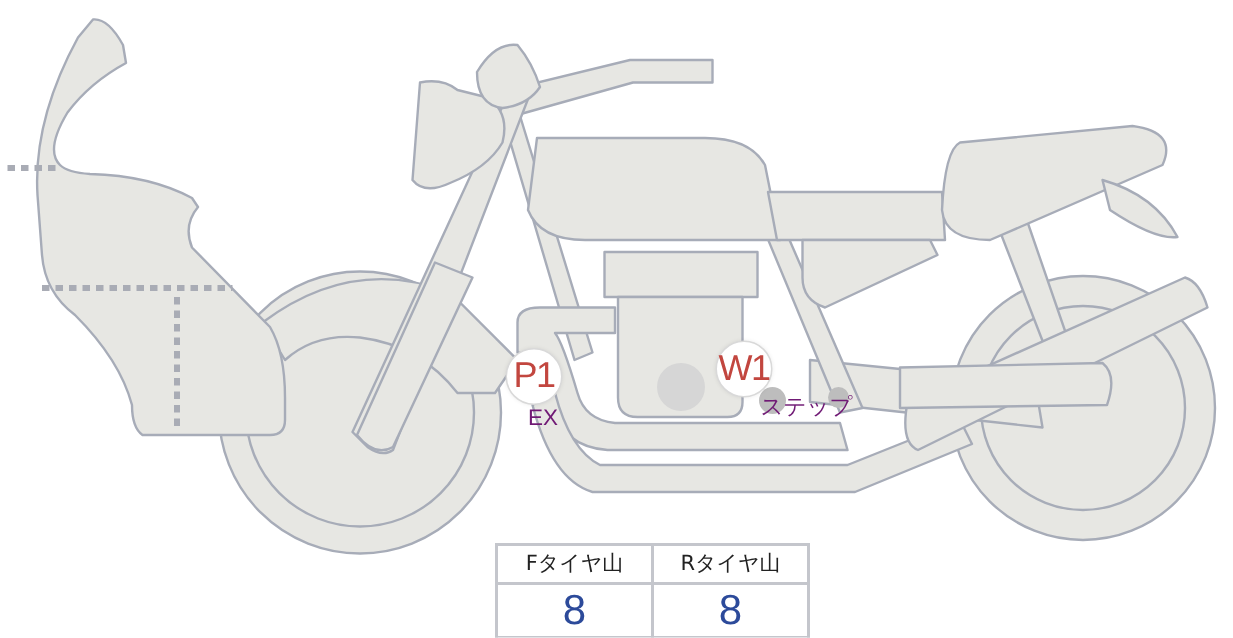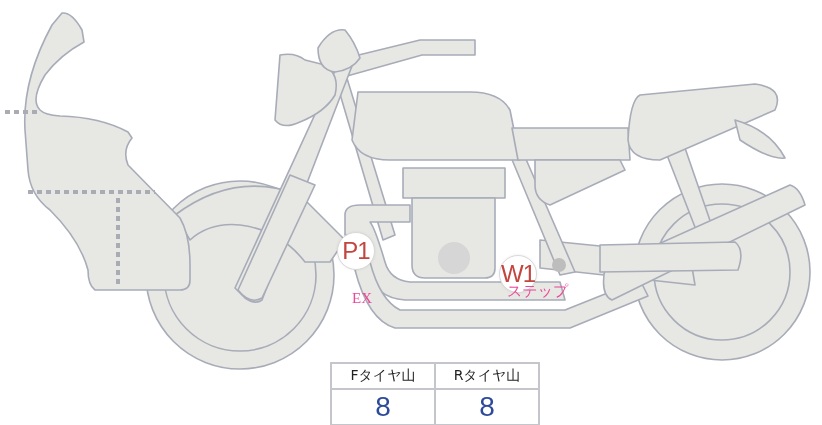--- a/index.html
+++ b/index.html
@@ -2,21 +2,21 @@
 <html><head>
 <meta charset="utf-8">
 <style>
   html, body { margin:0; padding:0; background:#ffffff; }
   body { width:822px; height:425px; position:relative; overflow:hidden; font-family:"DejaVu Sans", sans-serif; }
   #bike { position:absolute; left:0; top:0; width:822px; height:425px; }
   .part { fill:#e7e7e3; stroke:#a7acb8; stroke-width:1.6; stroke-linejoin:round; }
   .wheel { fill:none; stroke:#a7acb8; stroke-width:1.6; }
   .dash { stroke:#a9acb5; stroke-width:4; stroke-dasharray:5 4; fill:none; }
   .marker { position:absolute; width:36px; height:36px; border-radius:50%; background:#fff; border:1px solid #d9d9d9; box-shadow:0 0 3px rgba(0,0,0,0.08); display:flex; align-items:center; justify-content:center; color:#c2463f; font-size:24px; font-family:"Liberation Sans", sans-serif; letter-spacing:-1px; }
-  .mlabel { position:absolute; font-size:15px; color:#ec4899; font-family:Liberation Serif, serif;margin-top:20px; }
+  .mlabel { position:absolute; font-size:15px; color:#701a75; font-family:Liberation Sans, sans-serif; }
   .dot { position:absolute; border-radius:50%; background:#bdbdbd; }
   table.tire { position:absolute; left:330px; top:362px; border-collapse:collapse; background:#fff; }
   table.tire td, table.tire th { border:2px solid #c4c6cc; text-align:center; }
   table.tire th { width:100px; height:22px; font-weight:normal; font-size:14px; color:#222; padding:1px; }
   table.tire td { height:34px; font-size:28px; color:#2c4a9a; font-family:"Liberation Sans", sans-serif; padding:0; }
 </style>
 </head>
 <body>
 
 <svg id="bike" viewBox="0 0 822 425" xmlns="http://www.w3.org/2000/svg">
@@ -71,21 +71,21 @@
 </svg>
 
 <div class="dot" style="left:506px;top:258px;width:18px;height:18px;"></div>
 <div class="dot" style="left:552px;top:258px;width:14px;height:14px;"></div>
 
 <div class="marker" style="left:337px;top:232px;">
   <span>P1</span>
 </div>
 <div class="mlabel" style="left:352px;top:270px;">EX</div>
 
-<div class="marker" style="left:499px;top:227px;margin-top:28px;">
+<div class="marker" style="left:477px;top:227px;">
   <span>W1</span>
 </div>
 <div class="mlabel" style="left:507px;top:262px;">ステップ</div>
 
 <table class="tire">
   <tbody>
       <tr>
     <th>Fタイヤ山</th>
     <th>Rタイヤ山</th>
   </tr>

